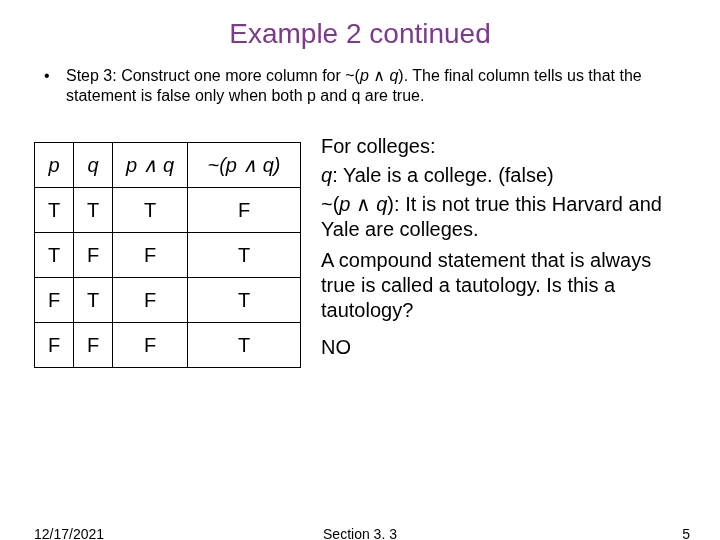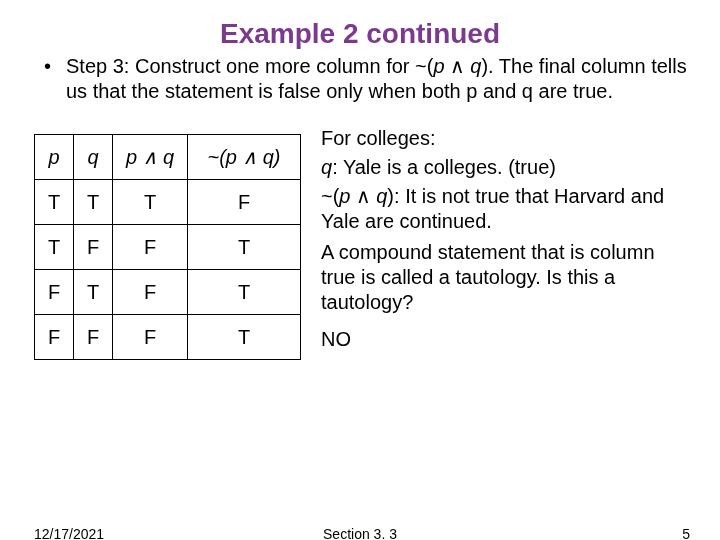--- a/index.html
+++ b/index.html
@@ -17,27 +17,27 @@
     padding: 18px 30px 0 30px;
     box-sizing: border-box;
     width: 100%;
     height: 100%;
     position: relative;
   }
   .title {
     text-align: center;
     font-size: 28px;
     color: #7c3a8e;
-    margin: 0 0 4px 0;
-    font-weight: bold;
+    margin: 0 0 16px 0;
+    font-weight: normal;
   }
   .step {
-    font-size: 20px;
+    font-size: 16px;
     line-height: 1.25;
-    margin: 0 0 22px 14px;
+    margin: 0 0 28px 14px;
     padding-left: 22px;
     text-indent: -22px;
   }
   .bullet {
     display: inline-block;
     width: 22px;
     text-indent: 0;
   }
   .body-row {
     display: flex;
@@ -130,23 +130,23 @@
           <td>F</td>
           <td>F</td>
           <td>T</td>
         </tr>
       </tbody>
         </table>
     </div>
 
     <div class="right-text">
       <p>For colleges:</p>
-      <p><span class="it">q</span><span>:  Yale is a colleges. (true)</span></p>
-      <p><span>~(</span><span class="it">p</span><span> ∧ </span><span class="it">q</span><span>):  It is not true that Harvard and Yale are continued.</span></p>
-      <p style="margin-top:6px">A compound statement that is column true is called a tautology. Is this a tautology?</p>
+      <p><span class="it">q</span><span>:  Yale is a college. (false)</span></p>
+      <p><span>~(</span><span class="it">p</span><span> ∧ </span><span class="it">q</span><span>):  It is not true this Harvard and Yale are colleges.</span></p>
+      <p style="margin-top:6px">A compound statement that is always true is called a tautology. Is this a tautology?</p>
       <p style="margin-top:12px">NO</p>
     </div>
   </div>
 
   <div class="footer">
     <span class="date">12/17/2021</span>
     <span class="section">Section 3. 3</span>
     <span class="pagenum">5</span>
   </div>
 </div>

